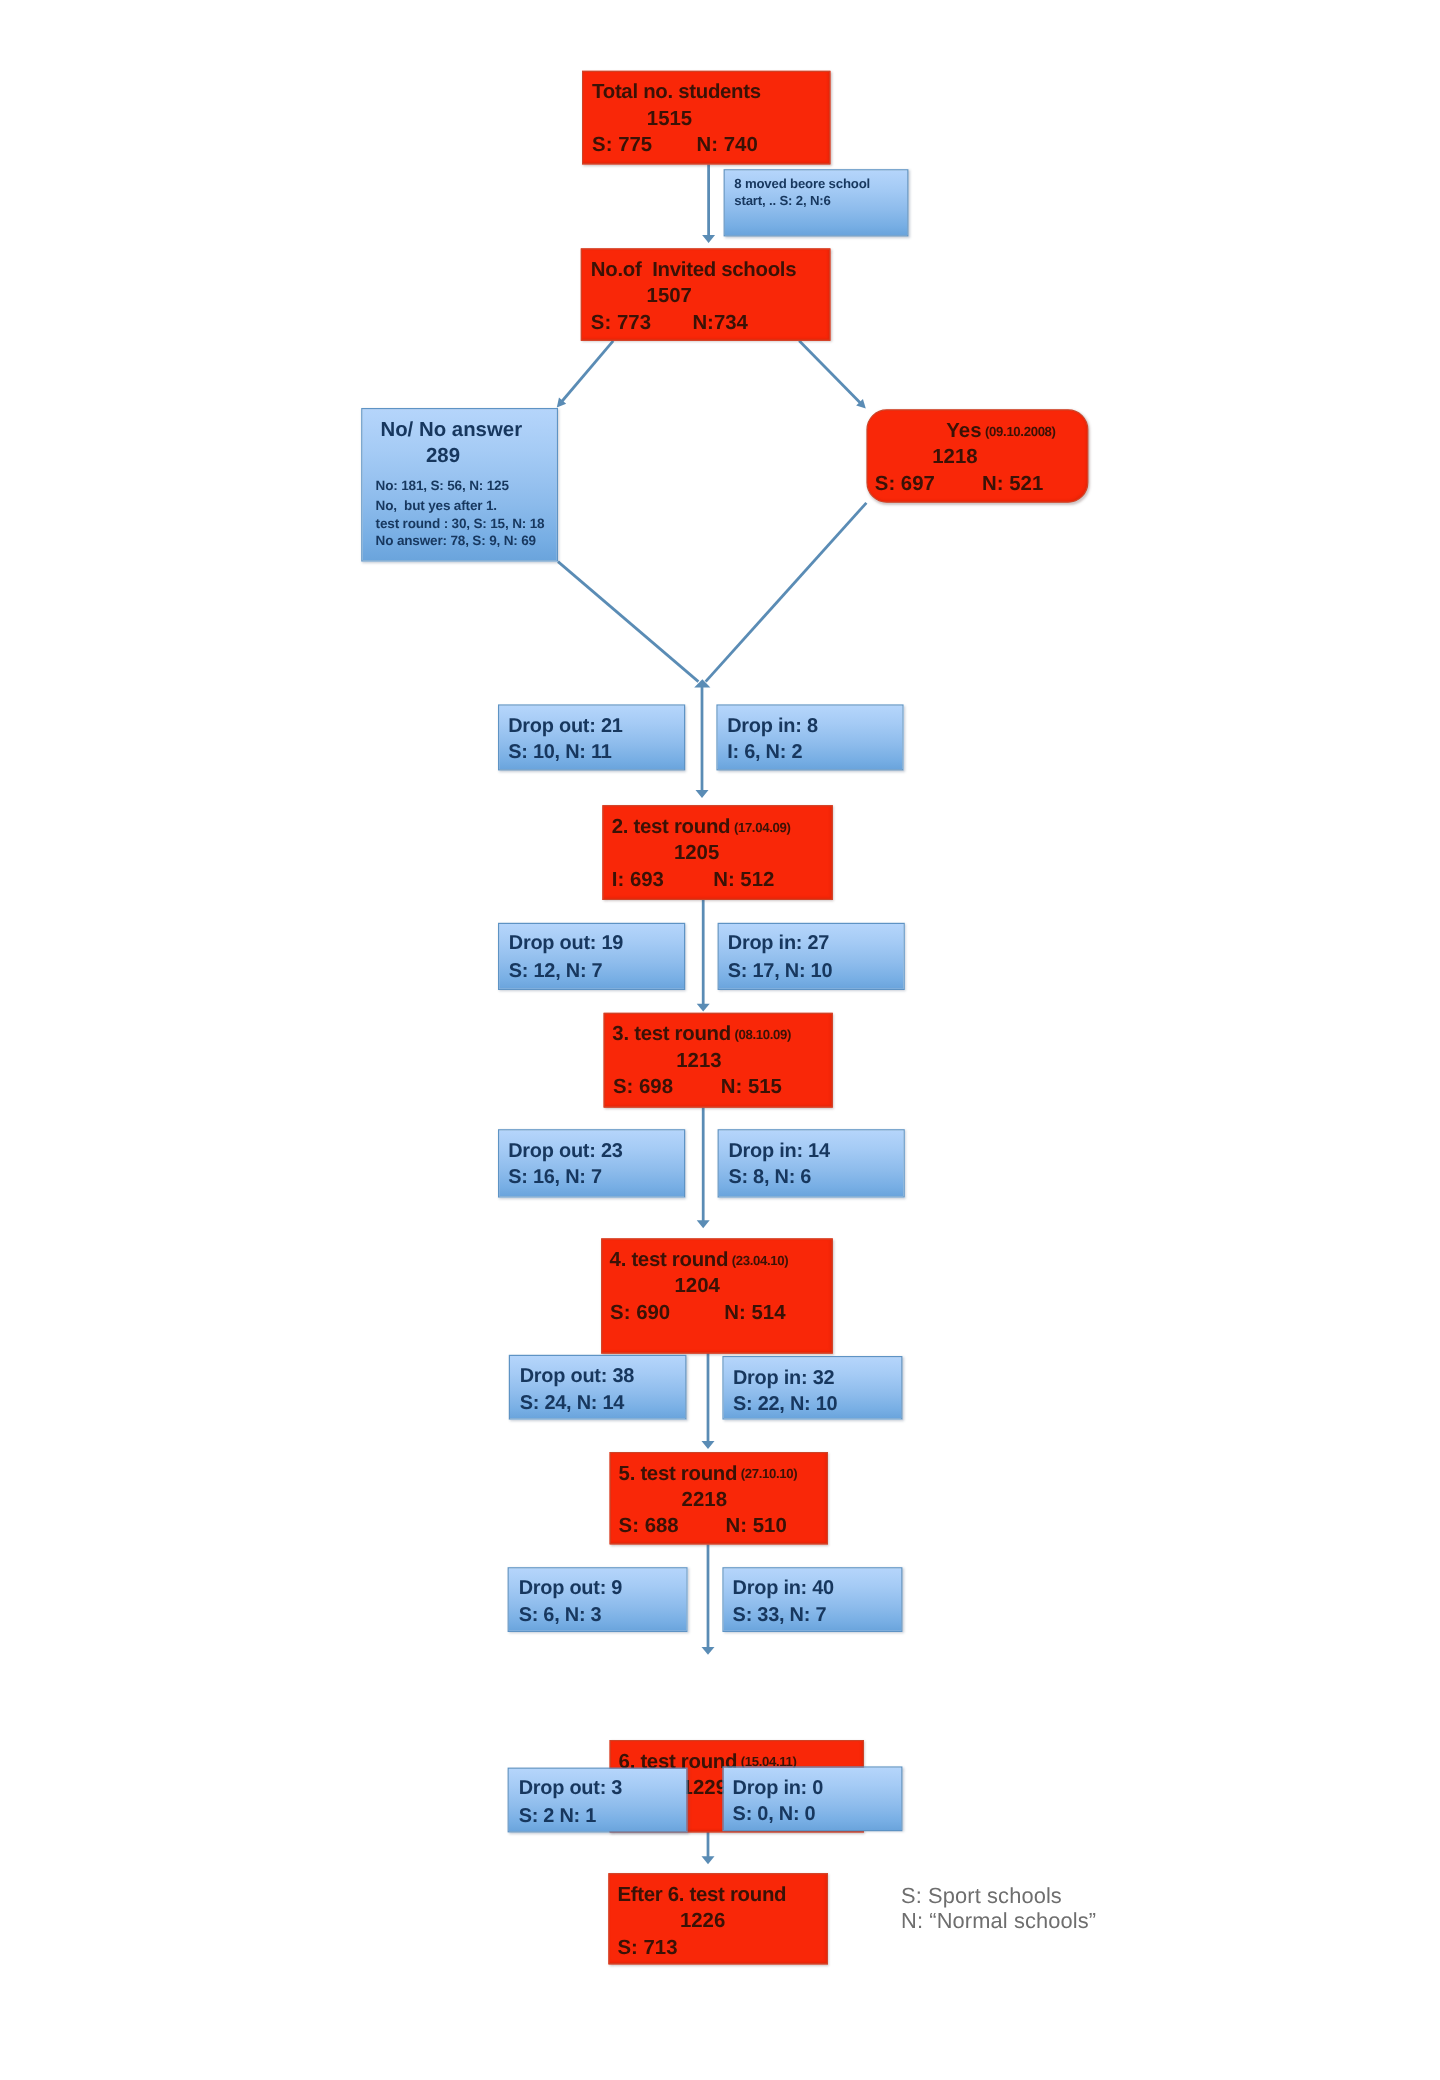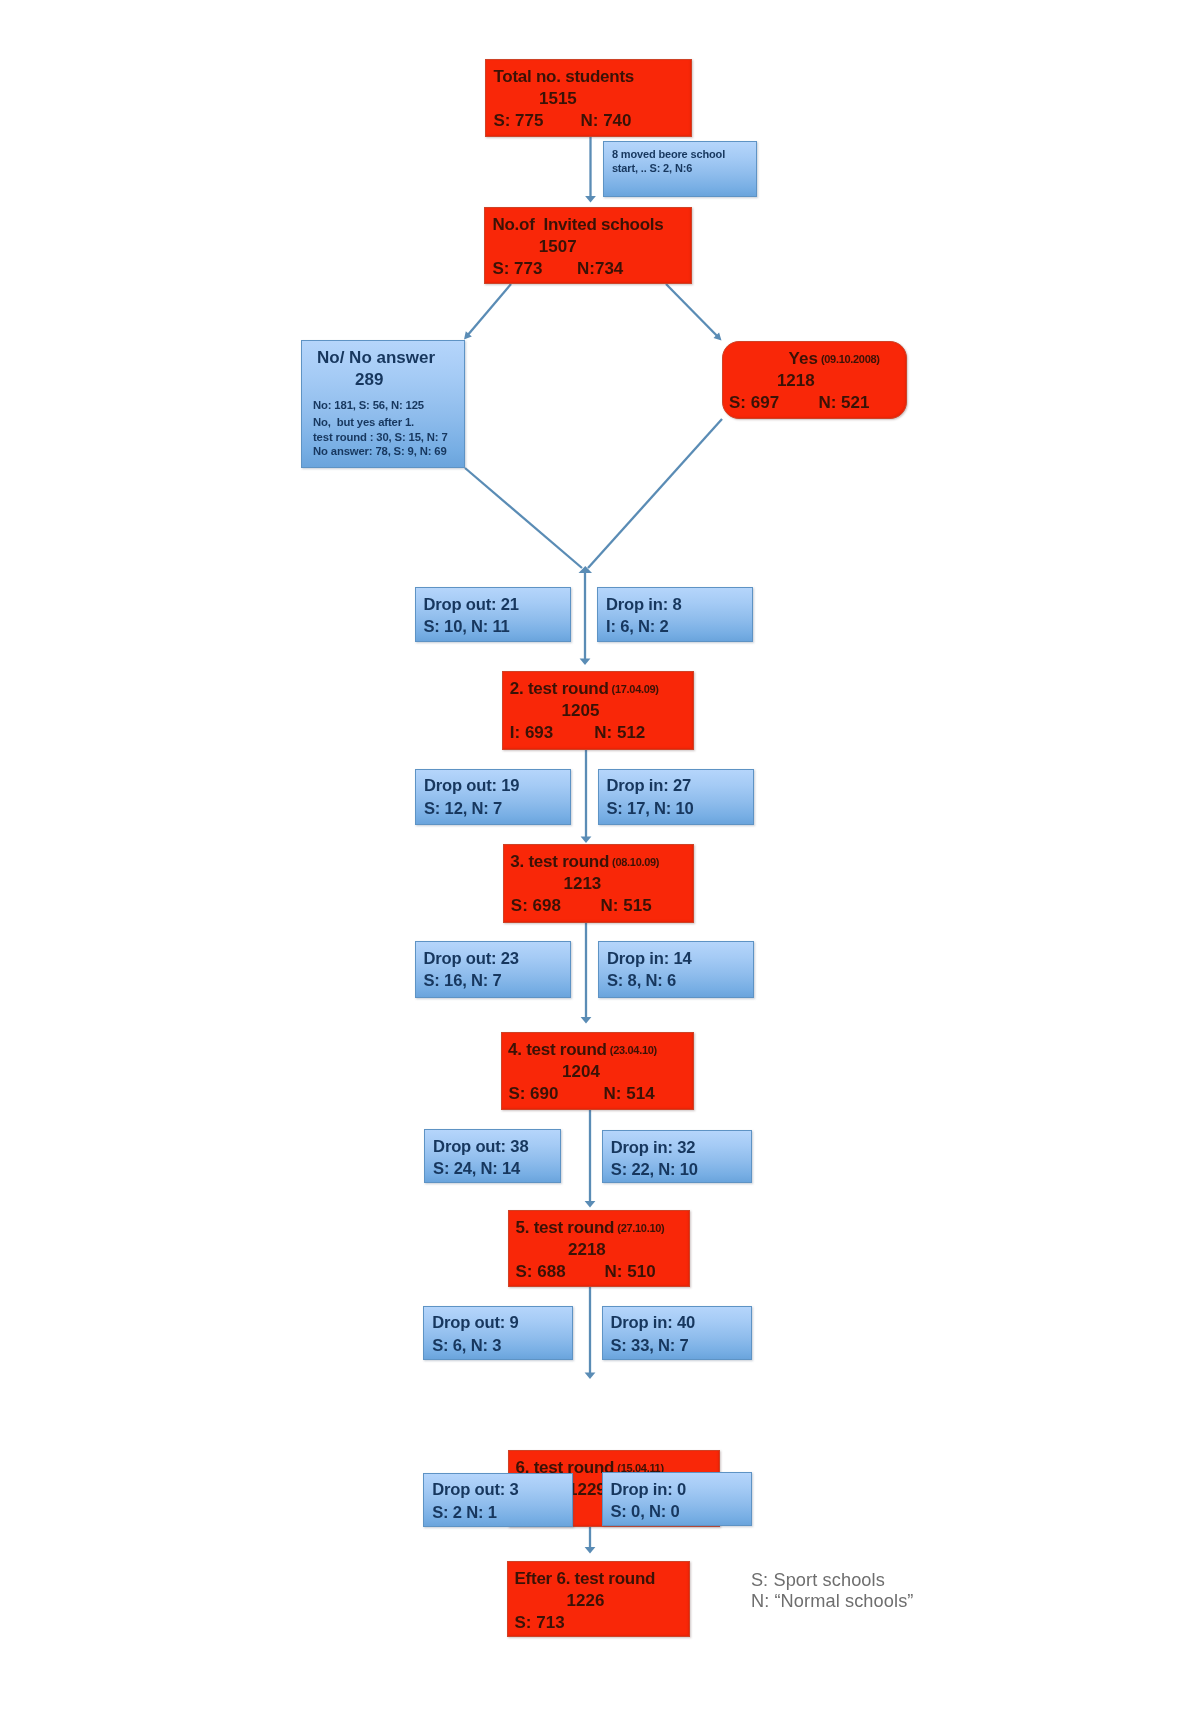--- a/index.html
+++ b/index.html
@@ -104,39 +104,39 @@
 <div class="box red n-invited" style="left:484px;top:207px;width:208px;height:77px;">
   <div class="ln head l0" style="left:7.4px;">No.of  Invited schools</div>
   <div class="ln count l1" style="left:53.8px;">1507</div>
   <div class="ln split" style="left:7.4px;"><span class="lft">S: 773</span><span class="rgt" style="left:84.6px;">N:734</span></div>
 </div>
 <div class="box blue n-no_answer" style="left:301px;top:340px;width:164px;height:128px;">
   <div class="ln head-center l0" style="left:15px;">No/ No answer</div>
   <div class="ln count-center l1" style="left:53px;">289</div>
   <div class="ln small l2">No: 181, S: 56, N: 125</div>
   <div class="ln small l3">No,  but yes after 1.</div>
-  <div class="ln small l4">test round : 30, S: 15, N: 7</div>
+  <div class="ln small l4">test round : 30, S: 15, N: 18</div>
   <div class="ln small l5">No answer: 78, S: 9, N: 69</div>
 </div>
 <div class="box red n-yes" style="left:722px;top:341px;width:185px;height:78px;border-radius:17px;">
   <div class="ln head-yes l0" style="left:65.6px;"><span class="maintxt">Yes</span><span class="note">(09.10.2008)</span></div>
   <div class="ln count l1" style="left:53.9px;">1218</div>
   <div class="ln split" style="left:6px;"><span class="lft">S: 697</span><span class="rgt" style="left:89.4px;">N: 521</span></div>
 </div>
 <div class="box red n-round2" style="left:502px;top:671px;width:192px;height:79px;">
   <div class="ln head-note l0" style="left:6.8px;"><span class="maintxt">2. test round</span><span class="note">(17.04.09)</span></div>
   <div class="ln count l1" style="left:58.6px;">1205</div>
   <div class="ln split" style="left:6.8px;"><span class="lft">I: 693</span><span class="rgt" style="left:84.5px;">N: 512</span></div>
 </div>
 <div class="box red n-round3" style="left:503px;top:844px;width:191px;height:79px;">
   <div class="ln head-note l0" style="left:6.3px;"><span class="maintxt">3. test round</span><span class="note">(08.10.09)</span></div>
   <div class="ln count l1" style="left:59.5px;">1213</div>
   <div class="ln split" style="left:6.8px;"><span class="lft">S: 698</span><span class="rgt" style="left:89.8px;">N: 515</span></div>
 </div>
-<div class="box red n-round4" style="left:501px;top:1032px;width:193px;height:78px;">
+<div class="box red n-round4" style="left:501px;top:1032px;width:193px;height:96px;">
   <div class="ln head-note l0" style="left:6px;"><span class="maintxt">4. test round</span><span class="note">(23.04.10)</span></div>
   <div class="ln count l1" style="left:60.1px;">1204</div>
   <div class="ln split" style="left:6.4px;"><span class="lft">S: 690</span><span class="rgt" style="left:95.19999999999999px;">N: 514</span></div>
 </div>
 <div class="box red n-round5" style="left:508px;top:1210px;width:182px;height:77px;">
   <div class="ln head-note l0" style="left:6.5px;"><span class="maintxt">5. test round</span><span class="note">(27.10.10)</span></div>
   <div class="ln count l1" style="left:59.0px;">2218</div>
   <div class="ln split" style="left:6.5px;"><span class="lft">S: 688</span><span class="rgt" style="left:89.1px;">N: 510</span></div>
 </div>
 <div class="box red n-round6" style="left:508px;top:1450px;width:212px;height:77px;">
@@ -166,21 +166,21 @@
   <div class="ln d2">S: 17, N: 10</div>
 </div>
 <div class="box blue drop" style="left:414.5px;top:941px;width:156px;height:57px;">
   <div class="ln d1">Drop out: 23</div>
   <div class="ln d2">S: 16, N: 7</div>
 </div>
 <div class="box blue drop" style="left:598px;top:941px;width:156px;height:57px;">
   <div class="ln d1">Drop in: 14</div>
   <div class="ln d2">S: 8, N: 6</div>
 </div>
-<div class="box blue drop" style="left:424.1px;top:1129.1px;width:137px;height:53.7px;padding-left:44px;">
+<div class="box blue drop" style="left:424.1px;top:1129.1px;width:148px;height:53.7px;padding-left:44px;">
   <div class="ln d1">Drop out: 38</div>
   <div class="ln d2">S: 24, N: 14</div>
 </div>
 <div class="box blue drop" style="left:601.8px;top:1130.2px;width:150.4px;height:53.2px;">
   <div class="ln d1">Drop in: 32</div>
   <div class="ln d2">S: 22, N: 10</div>
 </div>
 <div class="box blue drop" style="left:423.2px;top:1305.8px;width:150px;height:54.2px;">
   <div class="ln d1">Drop out: 9</div>
   <div class="ln d2">S: 6, N: 3</div>

